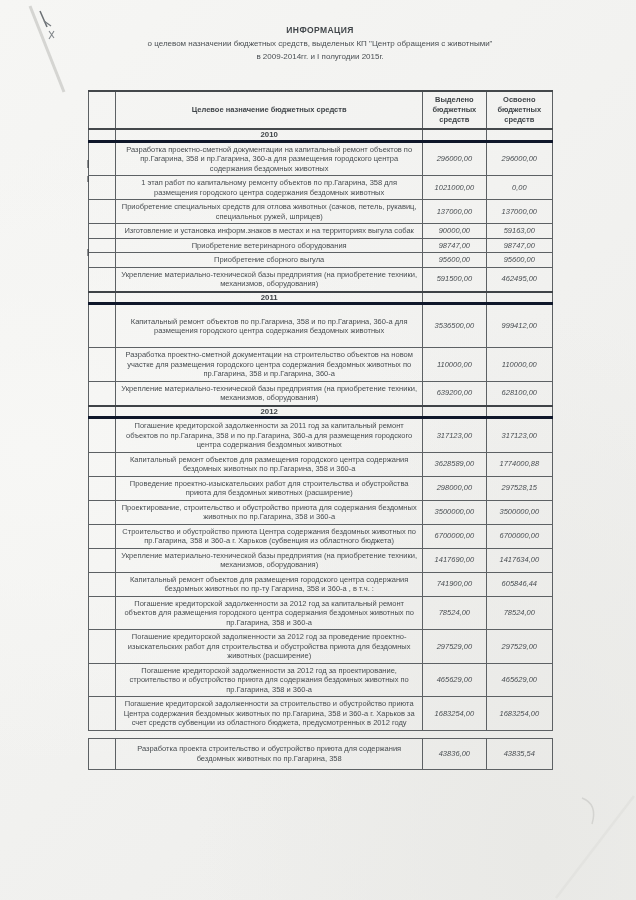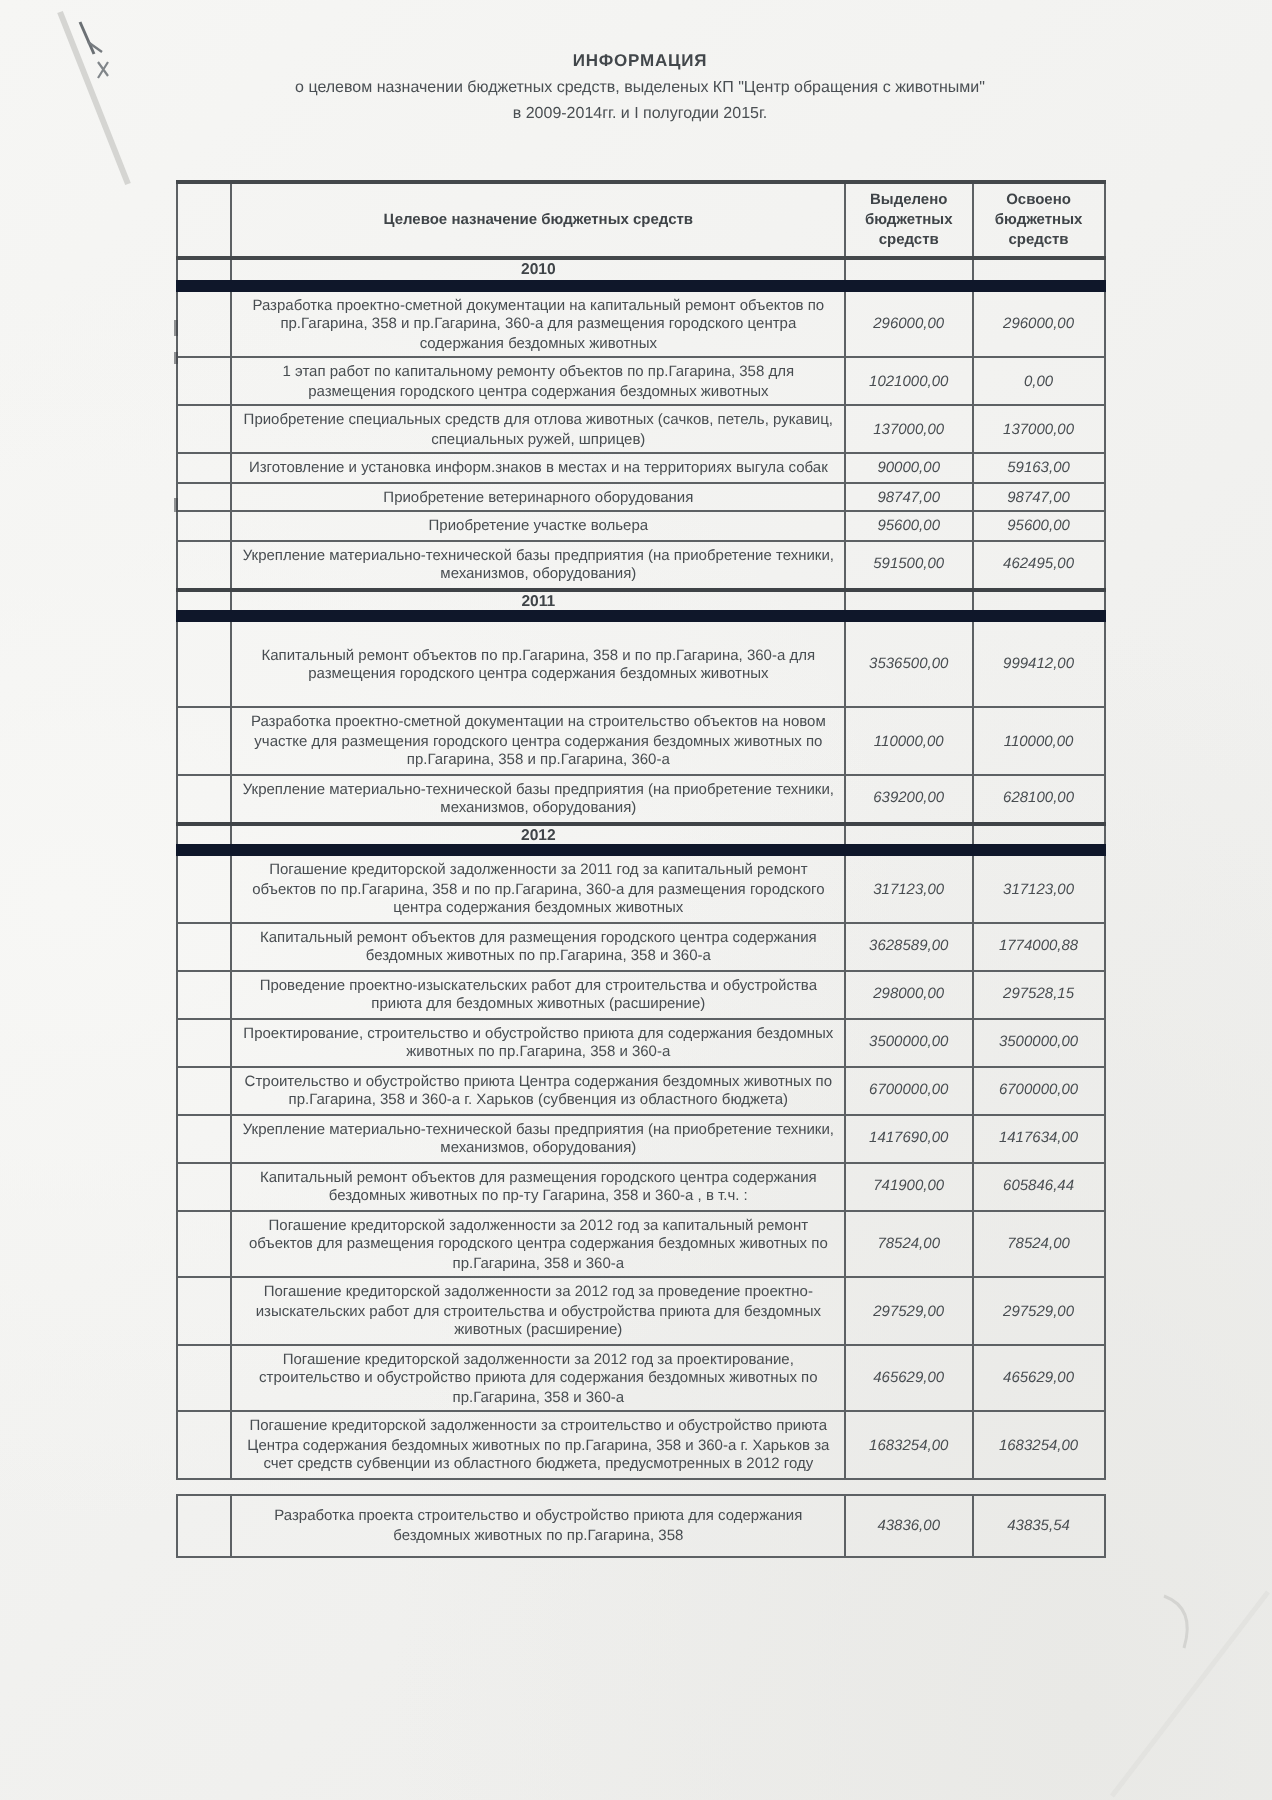--- a/index.html
+++ b/index.html
@@ -45,21 +45,21 @@
   tr.head td{
     font-weight:bold;font-size:7.5px;line-height:10px;
     text-align:center;height:32px;
     border-top:2px solid #44484b;border-bottom:2px solid #44484b;
     color:#3f4448;
   }
   tr.head td.c0cell{border-top:2px solid #44484b;}
   td.desc{text-align:center;}
   td.num{text-align:center;white-space:nowrap;font-style:italic;}
   tr.year-row td{
-    border-top:2px solid #3f4347;border-bottom:6px solid #0f172a;
+    border-top:2px solid #3f4347;border-bottom:3px solid #0f172a;
     height:9px;padding:0 3px;
   }
   tr.year-row td.year{
     font-weight:bold;text-align:center;font-size:7.8px;color:#3f4448;
   }
   tr.tall td{height:38px;}
   .detached{margin-top:7px;}
   .detached td{height:26px;}
 
   
@@ -134,21 +134,21 @@
             <td class="num">59163,00</td>
           </tr>
           <tr>
             <td class=""></td>
             <td class="desc">Приобретение ветеринарного оборудования</td>
             <td class="num">98747,00</td>
             <td class="num">98747,00</td>
           </tr>
           <tr>
             <td class=""></td>
-            <td class="desc">Приобретение участке вольера</td>
+            <td class="desc">Приобретение сборного выгула</td>
             <td class="num">95600,00</td>
             <td class="num">95600,00</td>
           </tr>
           <tr>
             <td class=""></td>
             <td class="desc">Укрепление материально-технической базы предприятия (на приобретение техники, механизмов, оборудования)</td>
             <td class="num">591500,00</td>
             <td class="num">462495,00</td>
           </tr>
           <tr class="year-row">

